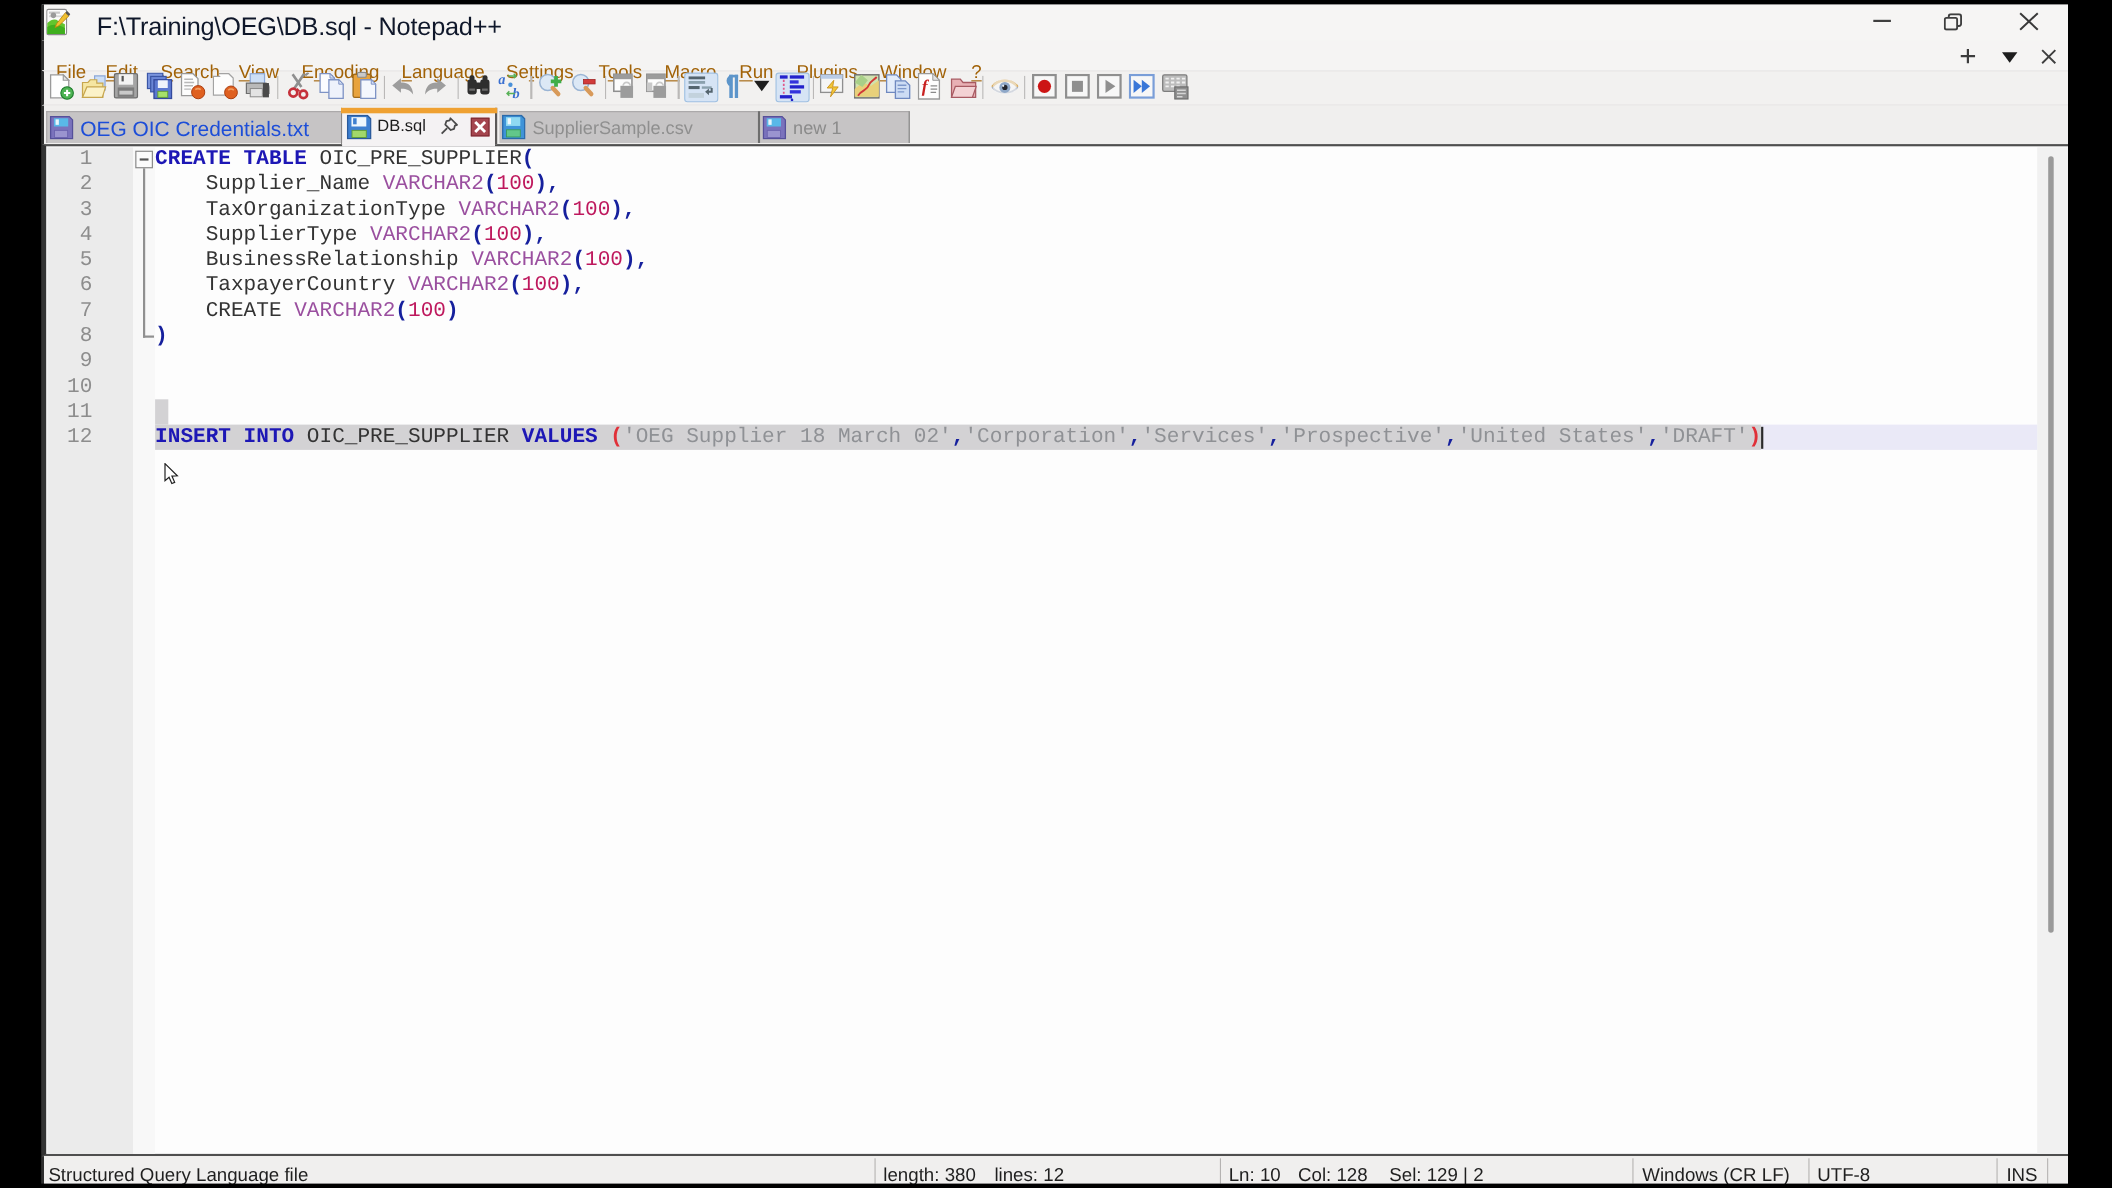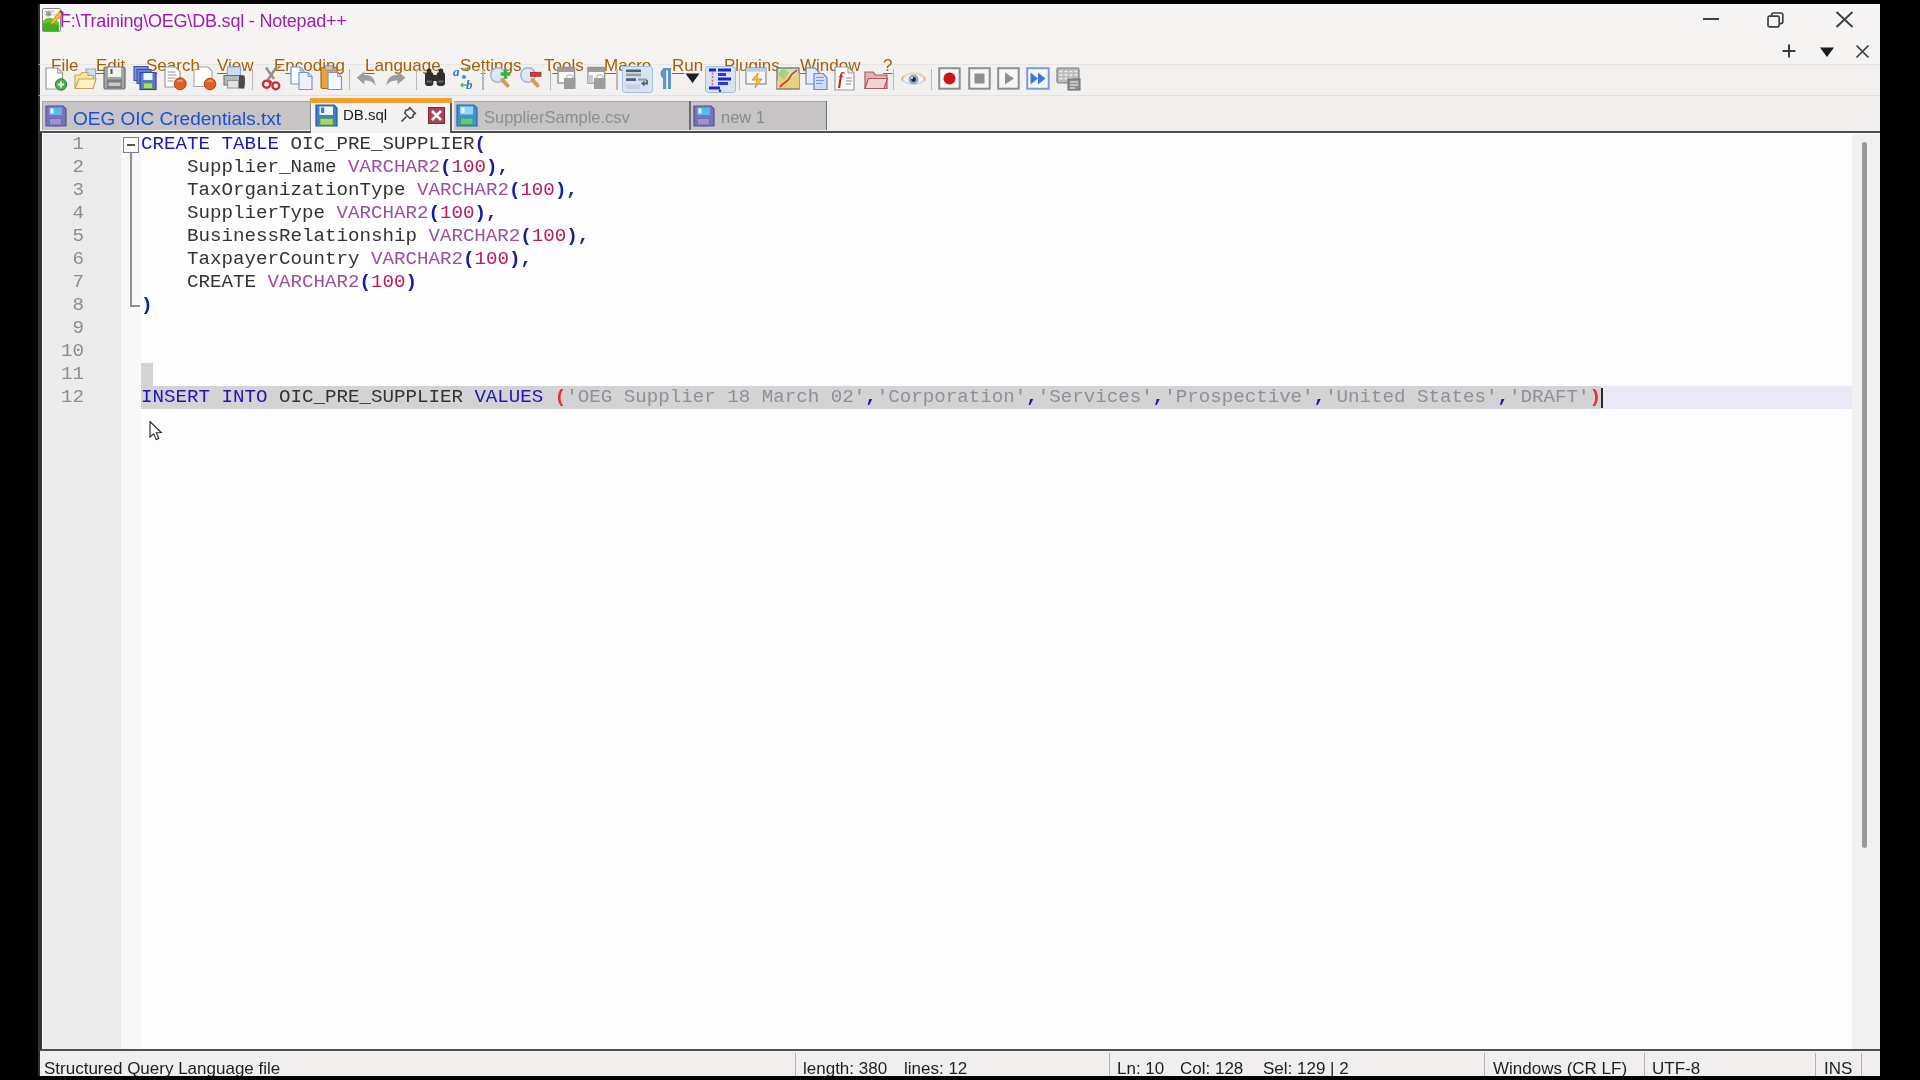--- a/index.html
+++ b/index.html
@@ -8,21 +8,21 @@
 #menubar{left:38px;top:37px;width:1842px;height:27px;background:#f5f4f3;border-left:2px solid #2e2e2e}
 #toolbar{left:38px;top:64px;width:1842px;height:32px;background:#f2f1f0;border-left:2px solid #2e2e2e;border-top:1px solid #e7e5e4;border-bottom:1px solid #e4e2e1}
 #tabbar{left:38px;top:96px;width:1842px;height:35px;background:#f0efee;border-left:2px solid #2e2e2e}
 #editor{left:38px;top:131px;width:1842px;height:919.5px;background:#fdfdfd;border-left:4px solid #333;border-top:2.5px solid #4f4f4f;border-bottom:2.5px solid #4f4f4f}
 #statusbar{left:38px;top:1050.5px;width:1842px;height:29.5px;background:#f0efee;border-left:2px solid #2e2e2e;font-size:16px;color:#1f1f1f}
 .mono{font-family:"Liberation Mono",monospace;font-size:19.16px;white-space:pre}
 .menuitem{top:56px;font-size:17px;color:#a16207}
 .menuitem u{text-decoration-thickness:1px;text-underline-offset:1.5px}
 .sep{top:69px;width:1.3px;height:21px;background:#bab8b7}
 .tsep{width:1.8px;background:#6e6e6e}
-.kw{color:#1d17b5;font-weight:normal}
+.kw{color:#1d17b5;font-weight:bold}
 .op{color:#16209d;font-weight:bold}
 .br{color:#e03038;font-weight:bold}
 .id{color:#333}
 .ty{color:#9a4f9f}
 .nm{color:#be185d}
 .st{color:#8f9195}
 .ln{color:#8d8d8d}
 .stxt{top:1059px;font-size:17px;color:#1f1f1f}
 .ssep{top:1053px;width:1.4px;height:23px;background:#b5b3b2}
 #blackT{left:0;top:0;width:1920px;height:4px;background:#000;z-index:50}
@@ -46,21 +46,21 @@
 <svg class="abs" style="left:42px;top:7px" width="22" height="26" viewBox="0 0 22 26">
   <rect x="0.5" y="1.5" width="18" height="23" rx="1.5" fill="#fbfbfb" stroke="#8a8a8a" stroke-width="1"></rect>
   <rect x="2.5" y="3.5" width="10" height="2" fill="#c8c8c8"></rect>
   <rect x="2.5" y="7" width="14" height="1.6" fill="#d8d8d8"></rect>
   <path d="M1,14 C5,10.5 8,10 11,12 L17,15 L17,24 L1,24 Z" fill="#62c62e"></path>
   <path d="M1,17.5 C6,14.5 10,15 17,18.5 L17,24 L1,24 Z" fill="#3faf1e"></path>
   <path d="M6.5,9.5 a2.6,2.6 0 1 1 0.1,0 Z" fill="#9a9a9a"></path>
   <path d="M17.5,4.5 L20.5,7.5 L11.5,16.5 L8,18 L9.5,14.5 Z" fill="#f0c030" stroke="#b8860b" stroke-width="0.8"></path>
   <path d="M17.5,4.5 L19,3 L22,6 L20.5,7.5 Z" fill="#555"></path>
 </svg>
-<div class="abs" style="left:60px;top:11px;font-size:18px;color:#a21caf;letter-spacing:-0.2px">F:\Training\OEG\DB.sql - Notepad++</div>
+<div class="abs" style="left:88px;top:11px;font-size:23px;color:#0f172a;letter-spacing:-0.2px">F:\Training\OEG\DB.sql - Notepad++</div>
 <div class="abs" style="left:1703px;top:18px;width:16px;height:2.2px;background:#3f3f3f"></div>
 <svg class="abs" style="left:1767px;top:12px" width="18" height="16" viewBox="0 0 18 16">
   <rect x="4.6" y="1" width="11.2" height="10.6" rx="2" fill="none" stroke="#3f3f3f" stroke-width="1.7"></rect>
   <rect x="1" y="4.2" width="11.2" height="10.6" rx="1.5" fill="#f6f5f4" stroke="#3f3f3f" stroke-width="1.7"></rect>
 </svg>
 <svg class="abs" style="left:1835px;top:11px" width="19" height="17" viewBox="0 0 19 17">
   <path d="M1.5,1 L17.5,16 M17.5,1 L1.5,16" stroke="#3a3a3a" stroke-width="1.8" fill="none"></path>
 </svg>
 
 <div class="abs menuitem" style="left:51px"><u>F</u>ile</div>

